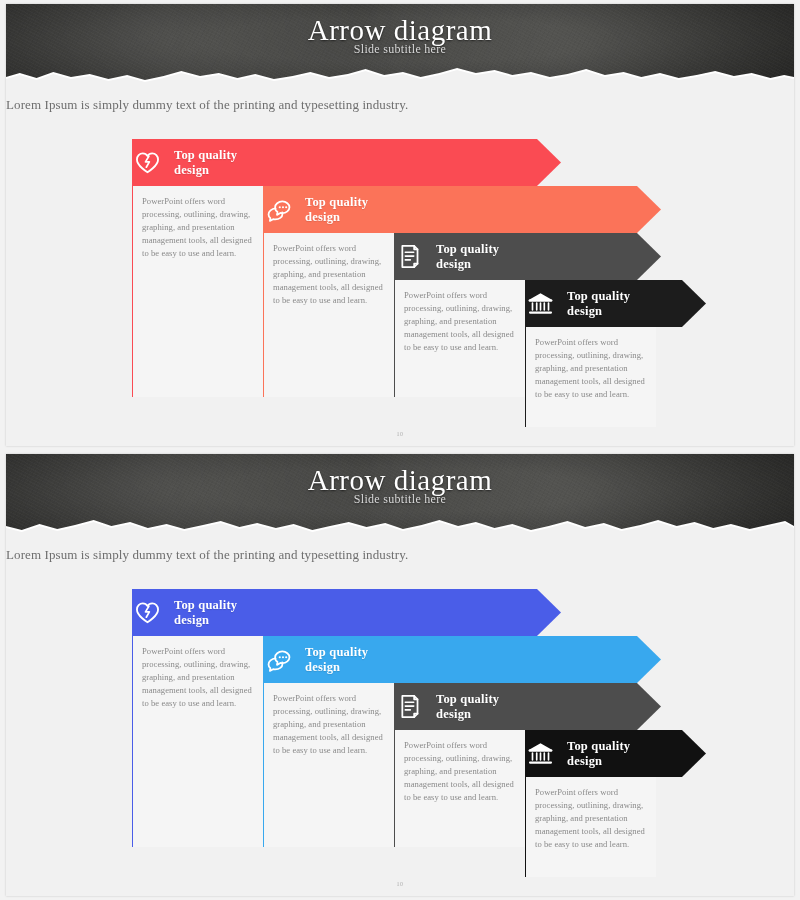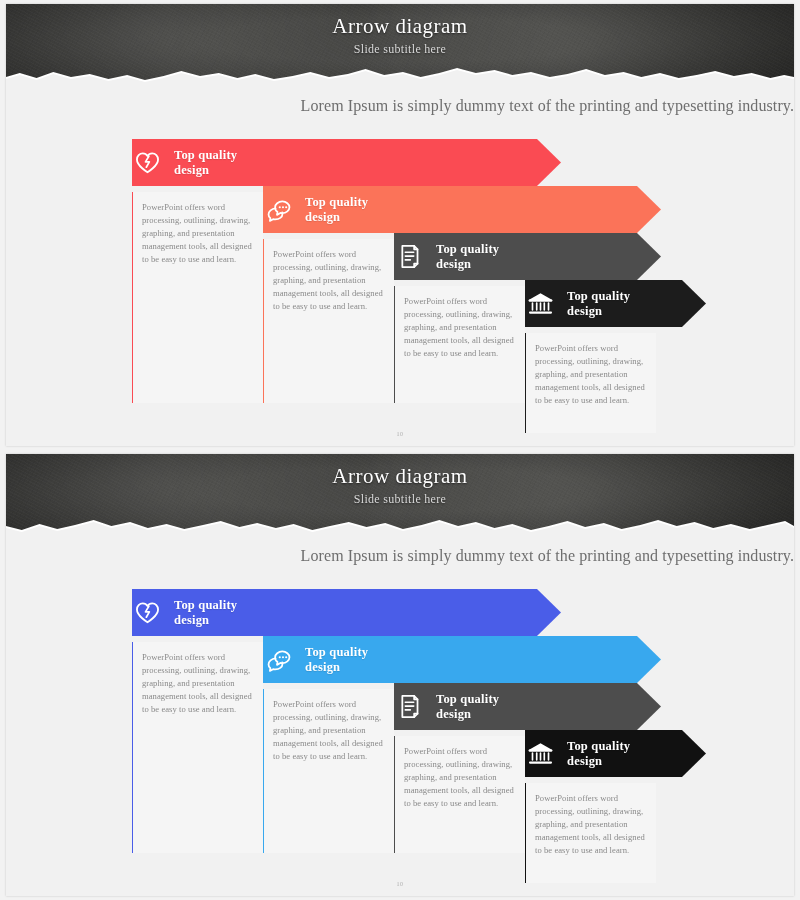--- a/index.html
+++ b/index.html
@@ -69,21 +69,21 @@
     position: absolute; inset: 0;
     background: radial-gradient(ellipse at 50% 45%, rgba(0,0,0,0) 35%, rgba(0,0,0,0.30) 100%);
     pointer-events: none;
   }
 
   .slide-title {
     position: absolute;
     top: 10px; left: 0; width: 100%;
     text-align: center;
     color: #ffffff;
-    font-size: 21px;
+    font-size: 29px;
     font-weight: 400;
     letter-spacing: .5px;
     text-shadow: 0 1px 2px rgba(0,0,0,0.55);
     z-index: 3;
   }
   .slide-subtitle {
     position: absolute;
     top: 38px; left: 0; width: 100%;
     text-align: center;
     color: #d9d9d9;
@@ -100,22 +100,22 @@
     width: 100%;
     height: 22px;
     z-index: 4;
   }
   .torn svg { display: block; width: 100%; height: 100%; }
 
   
   .lead {
     position: absolute;
     top: 93px; left: 0; width: 100%;
-    text-align: right;
-    font-size: 16px;
+    text-align: left;
+    font-size: 13px;
     color: #6e6e6e;
     letter-spacing: .1px;
   }
 
   
   .diagram {
     position: absolute;
     left: 126px;
     top: 135px;
     width: 560px;
@@ -147,21 +147,21 @@
     font-size: 12.5px;
     line-height: 1.18;
     font-weight: 700;
     letter-spacing: .2px;
     white-space: pre-line;
     text-shadow: 0 1px 1px rgba(0,0,0,0.12);
   }
 
   .panel {
     position: absolute;
-    top: 53px;
+    top: 47px;
     background: #f5f5f5;
     border-left-width: 1.6px;
     border-left-style: solid;
     padding: 9px 10px 0 9px;
   }
   .panel p {
     font-size: 8.6px;
     line-height: 1.52;
     color: #8a8a8a;
     letter-spacing: .05px;

